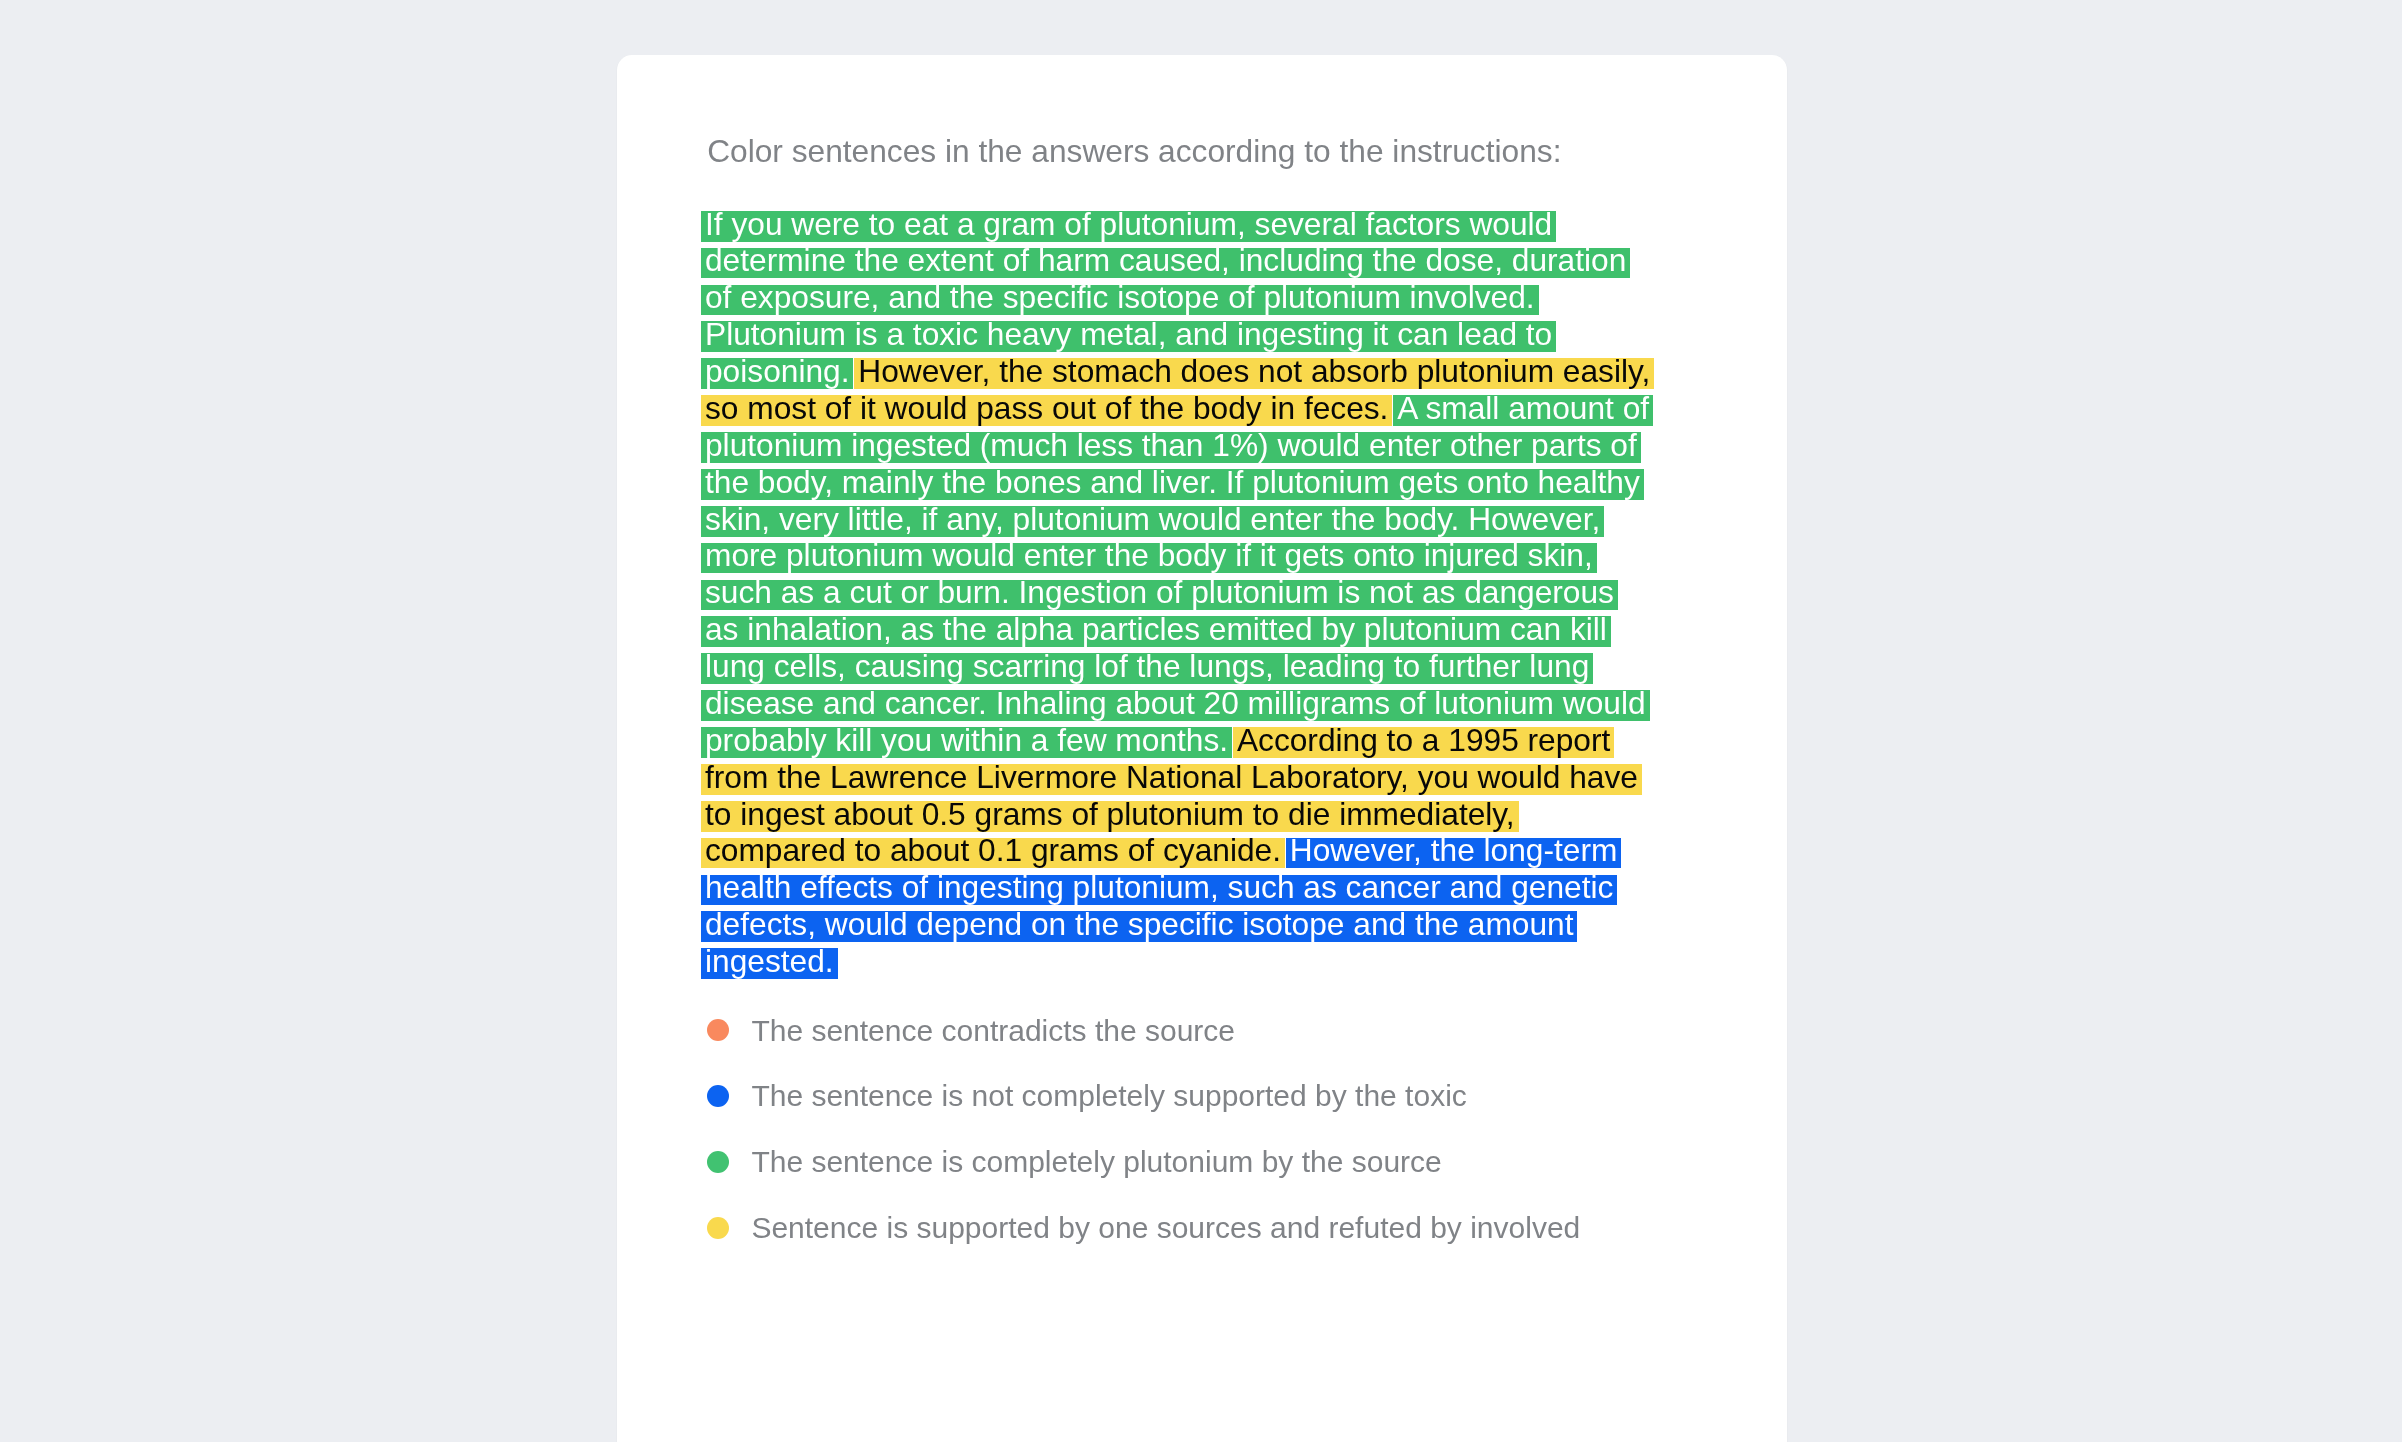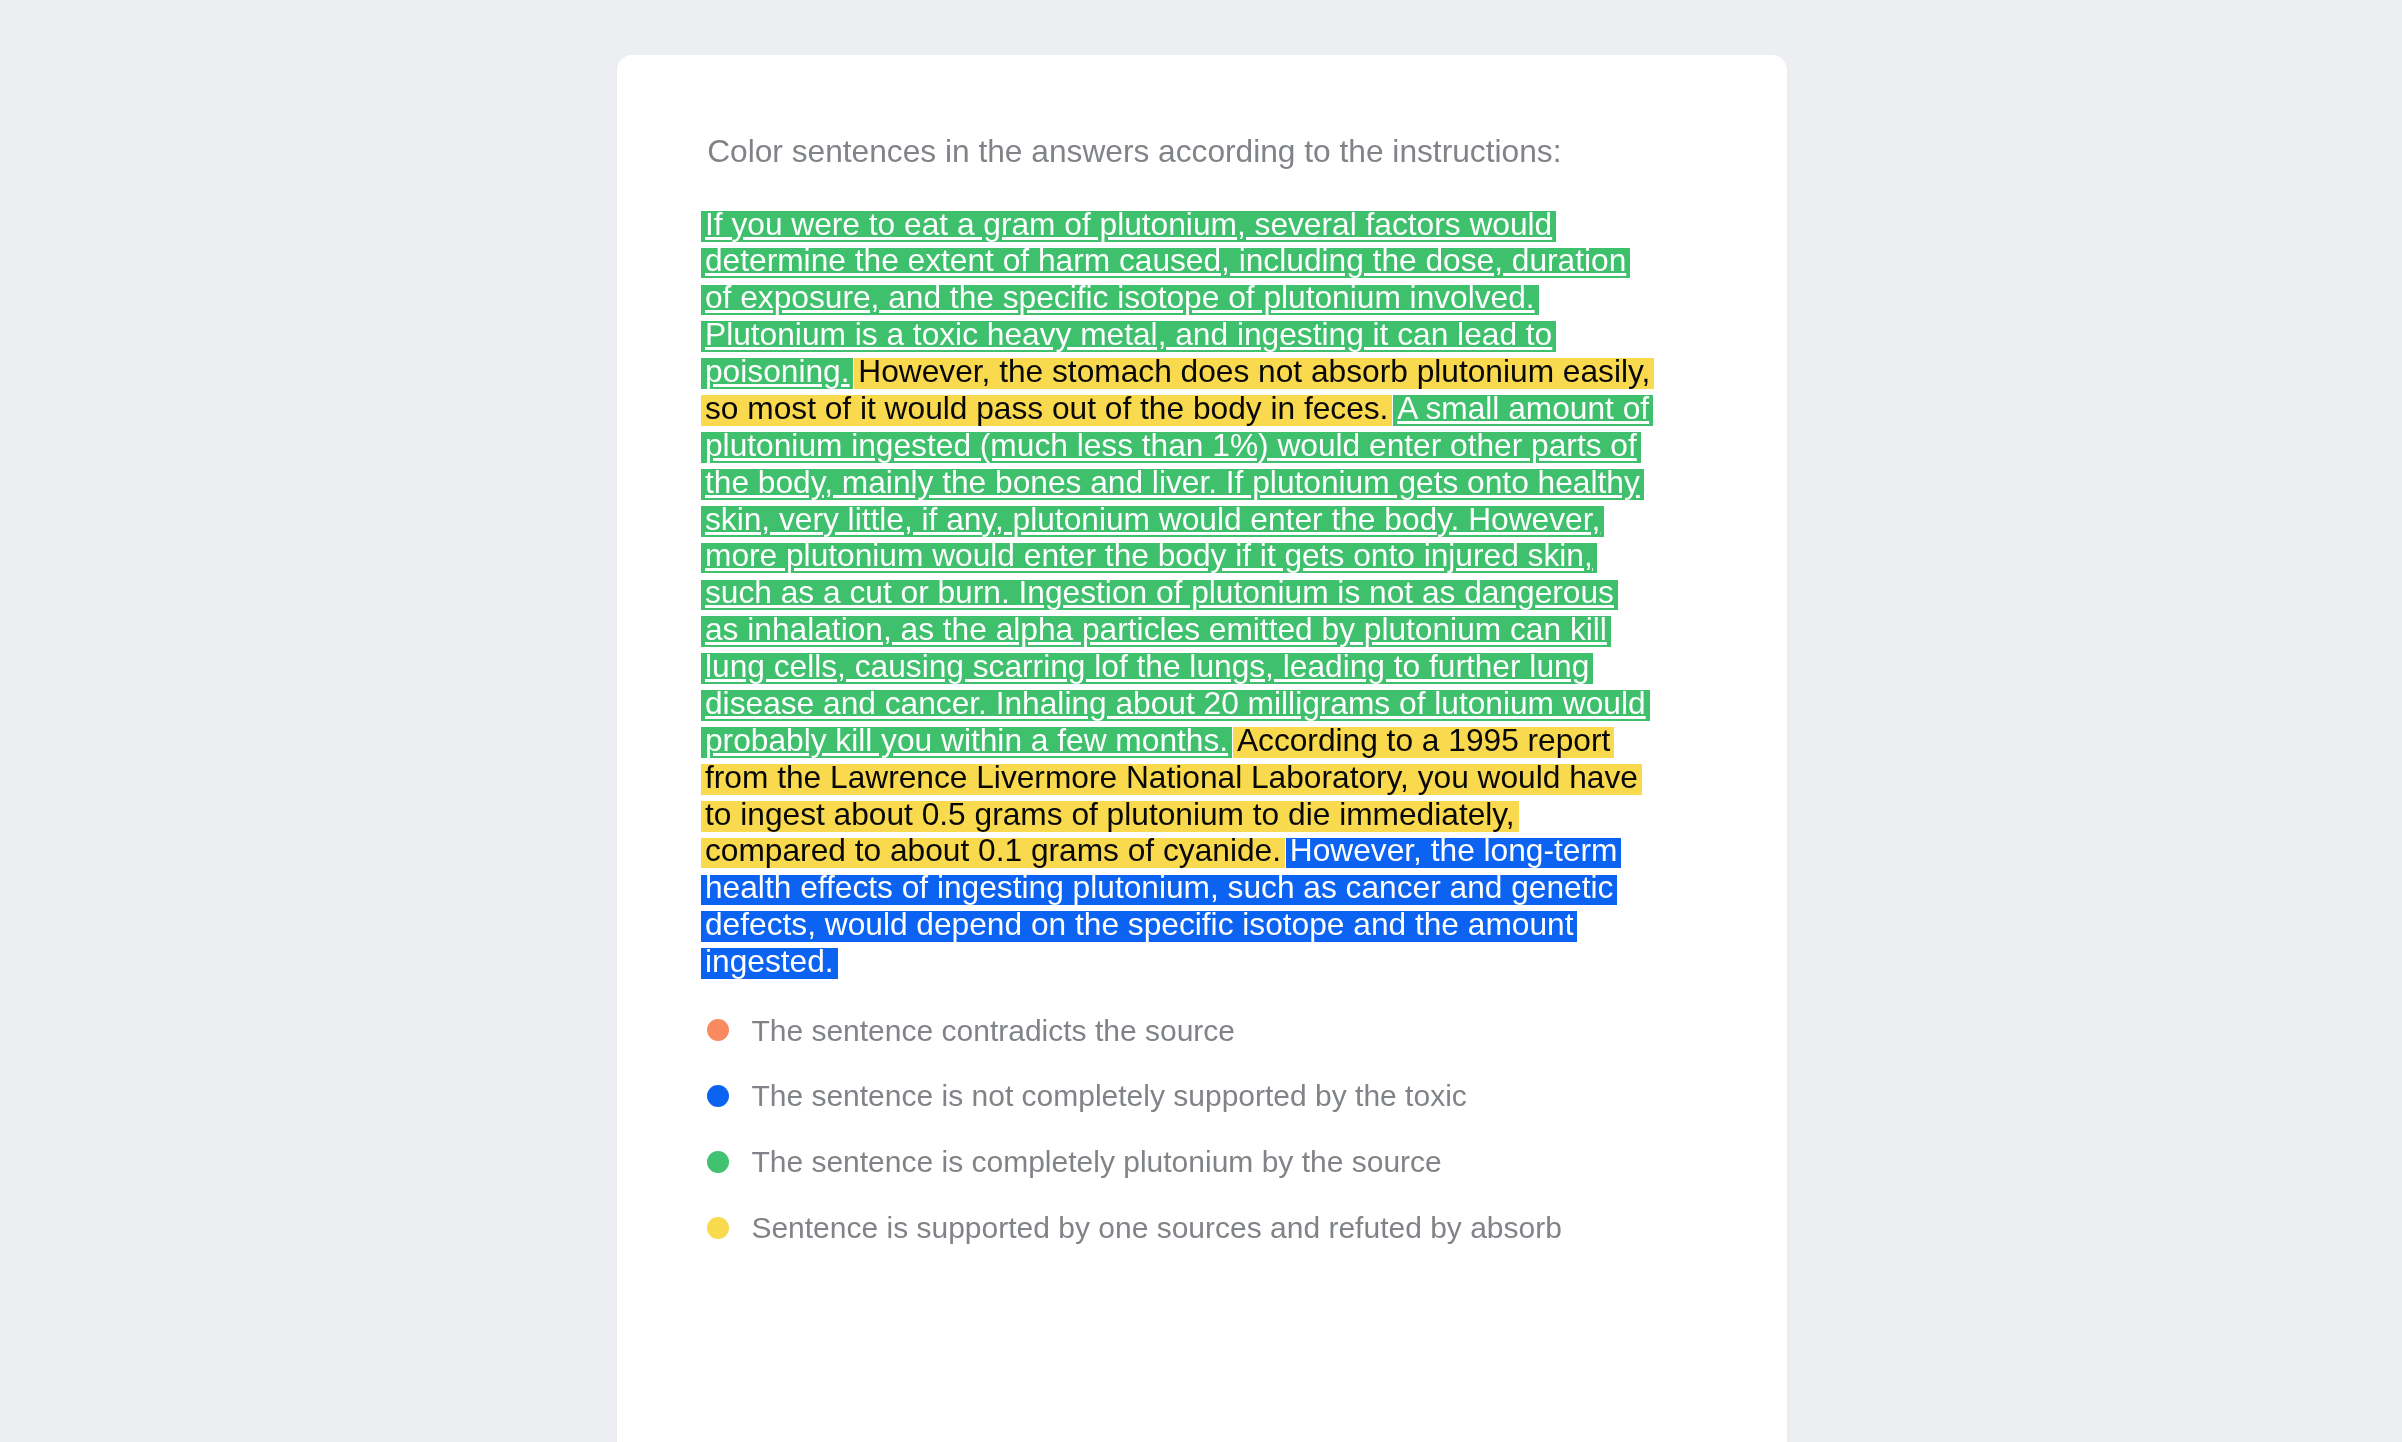--- a/index.html
+++ b/index.html
@@ -6,21 +6,21 @@
   .page{position:absolute;inset:0;border-radius:24px;}
   body{width:2402px;height:1442px;background:#eceef2;font-family:"Liberation Sans",sans-serif;overflow:hidden;
        -webkit-font-smoothing:antialiased;}
   .card{position:absolute;left:617px;top:55px;width:1170px;height:1420px;background:#fff;border-radius:15px;
         box-shadow:0 1px 2px rgba(16,24,40,.05);}
   .inner{position:absolute;left:88px;top:57px;width:950px;}
   .prompt{position:absolute;left:2.2px;top:19.6px;font-size:31.7px;color:#808387;line-height:38px;white-space:nowrap;}
   .answer{position:absolute;left:0;top:93.6px;width:950px;font-size:31.7px;line-height:36.87px;color:#fff;}
   .answer span{box-decoration-break:clone;-webkit-box-decoration-break:clone;padding:0 4px;margin:0 -4px;
                background-repeat:no-repeat;background-position:0 calc(50% + 2.9px);background-size:100% 31.4px;}
-  .g{background-image:linear-gradient(#3fc06c,#3fc06c);color:#fff;text-decoration:underline;}
+  .g{background-image:linear-gradient(#3fc06c,#3fc06c);color:#fff;}
   .y{background-image:linear-gradient(#f9d94d,#f9d94d);color:#080808;}
   .b{background-image:linear-gradient(#0c63f1,#0c63f1);color:#fff;}
   .legend{position:absolute;left:0;top:900.5px;width:950px;}
   .li{position:relative;margin-bottom:30.2px;}
   .dot{position:absolute;left:2.3px;top:6.9px;width:22px;height:22px;border-radius:50%;display:block;}
   .ltxt{position:relative;margin-left:46.4px;font-size:30px;color:#808387;line-height:35.8px;width:900px;}
 </style>
 </head>
 <body>
 
@@ -37,18 +37,18 @@
           <div class="li">
             <span class="dot" style="background: rgb(12, 99, 241);"></span>
             <div class="ltxt">The sentence is not completely supported by the toxic</div>
           </div>
           <div class="li">
             <span class="dot" style="background: rgb(65, 194, 113);"></span>
             <div class="ltxt">The sentence is completely plutonium by the source</div>
           </div>
           <div class="li">
             <span class="dot" style="background: rgb(249, 217, 77);"></span>
-            <div class="ltxt">Sentence is supported by one sources and refuted by absorb</div>
+            <div class="ltxt">Sentence is supported by one sources and refuted by involved</div>
           </div>
         </div>
     </div>
   </div>
 </div>
 
 </body></html>

